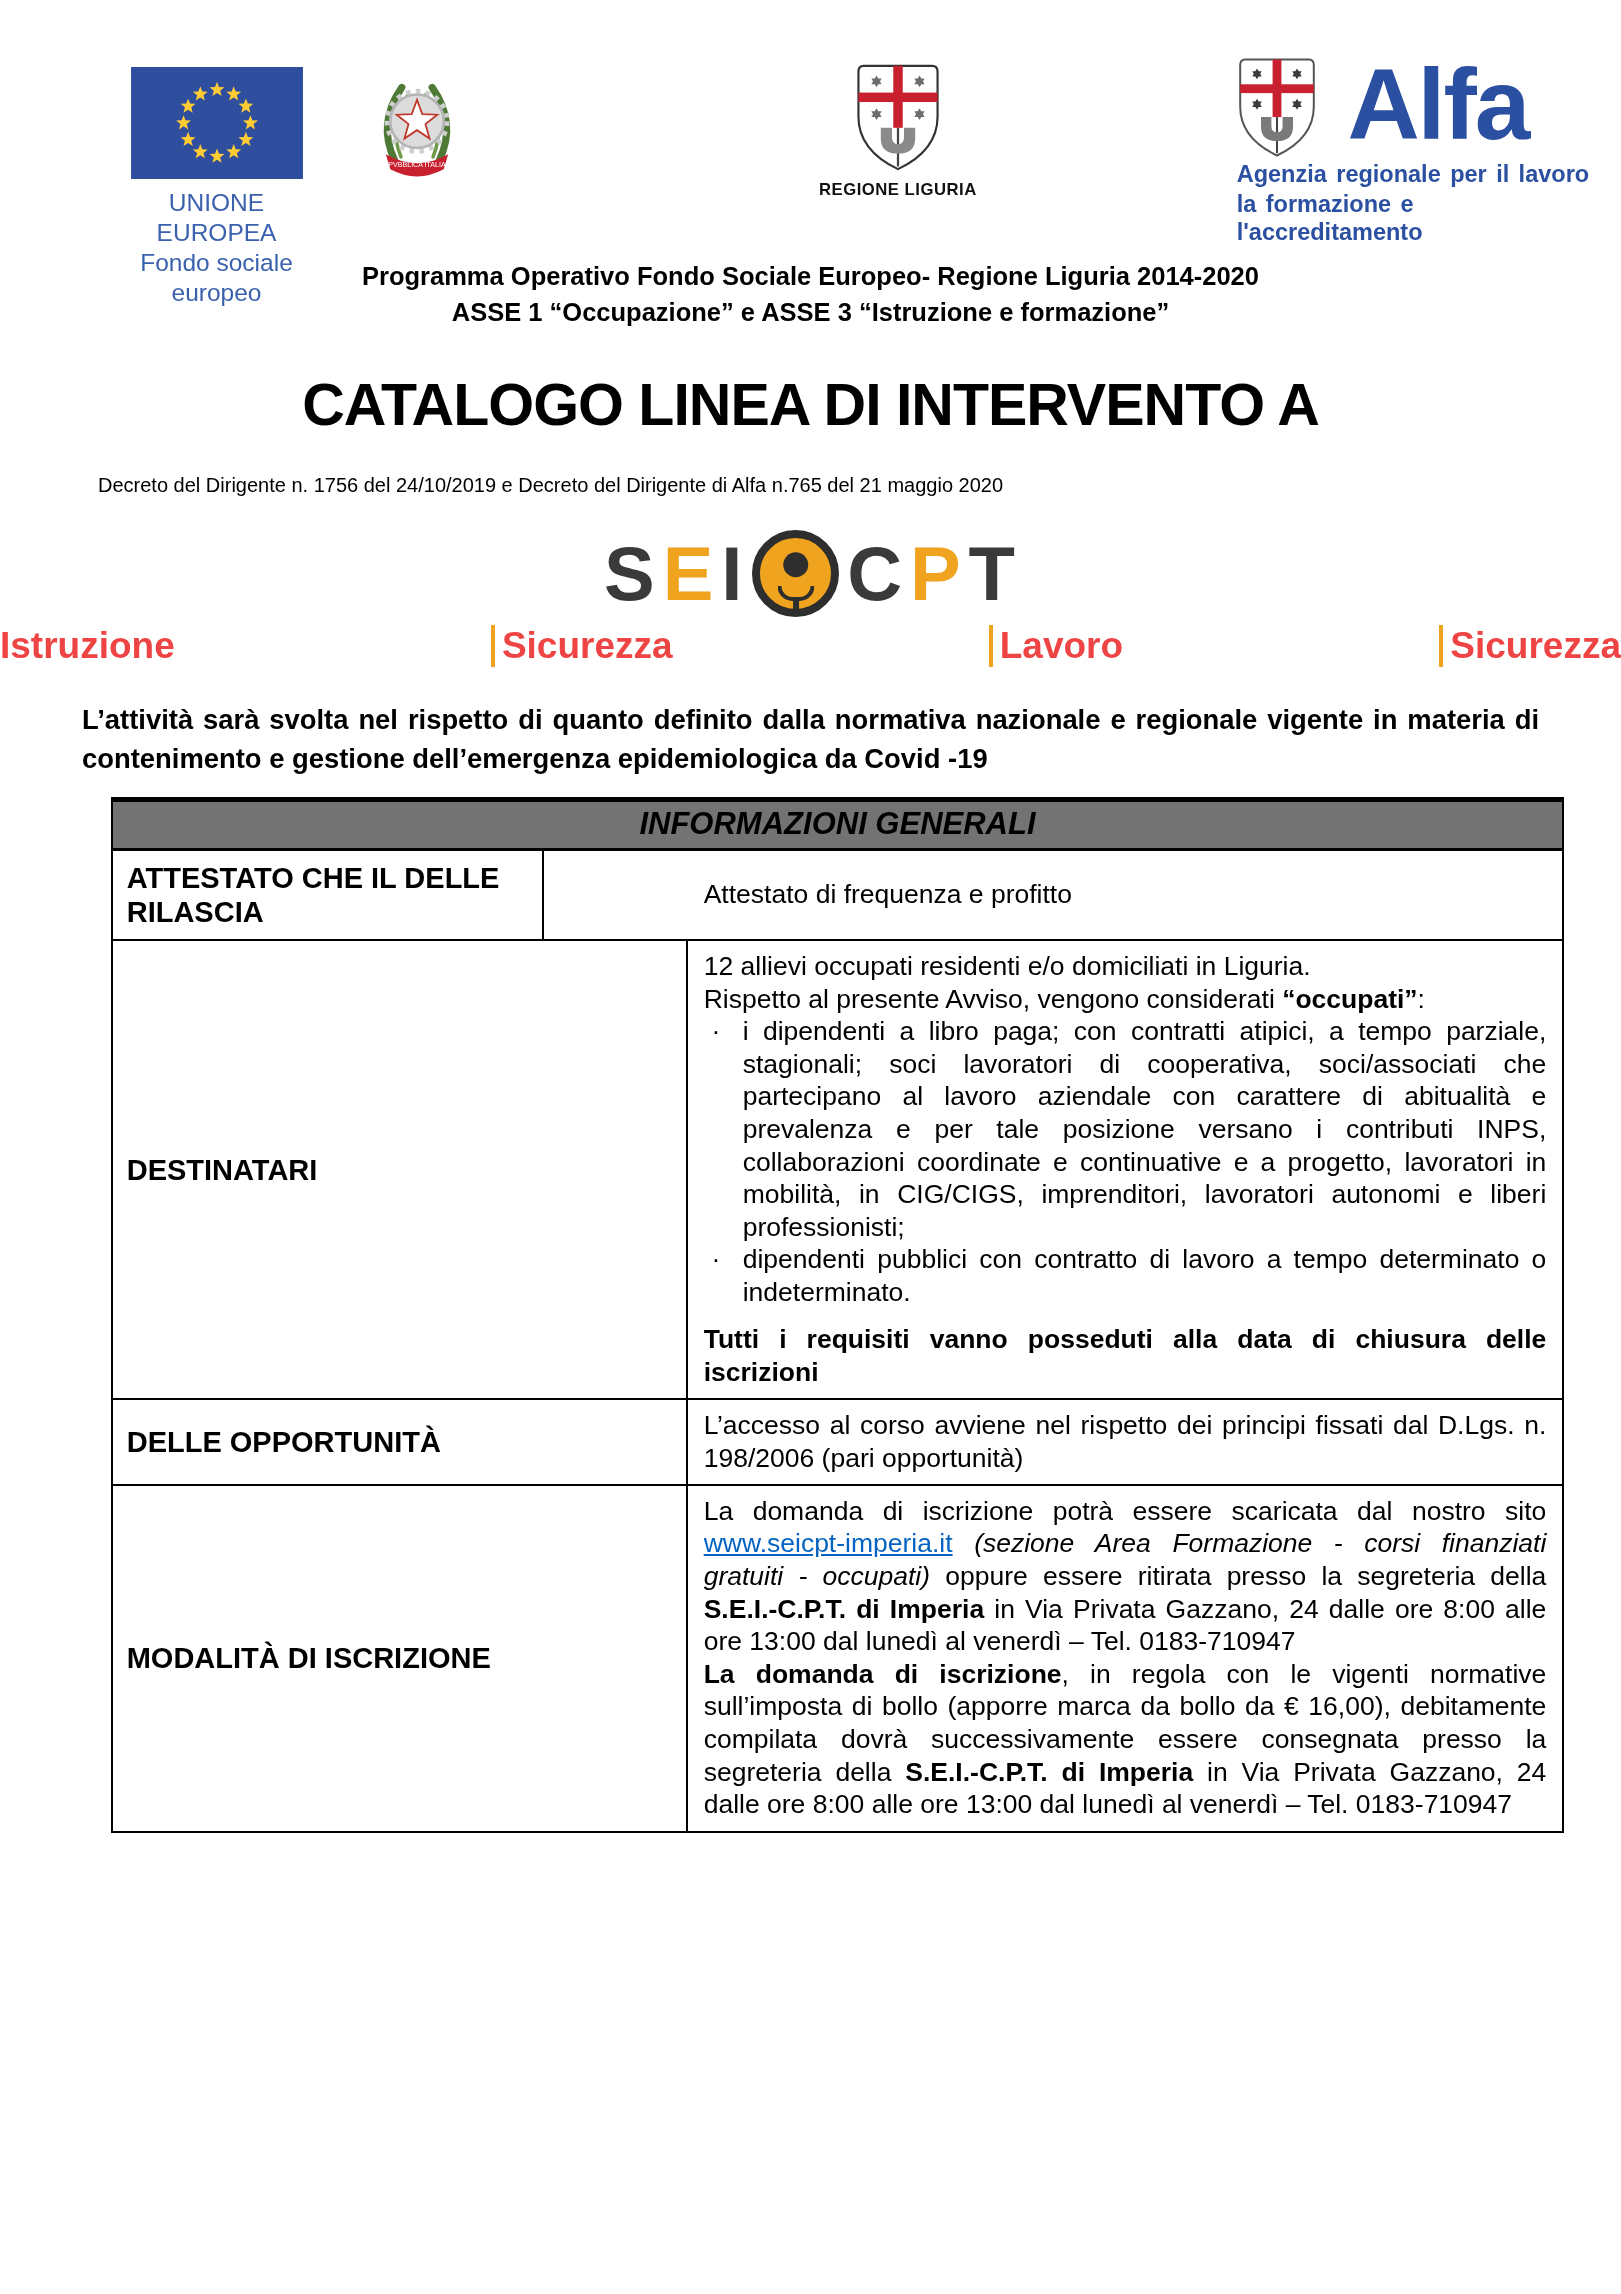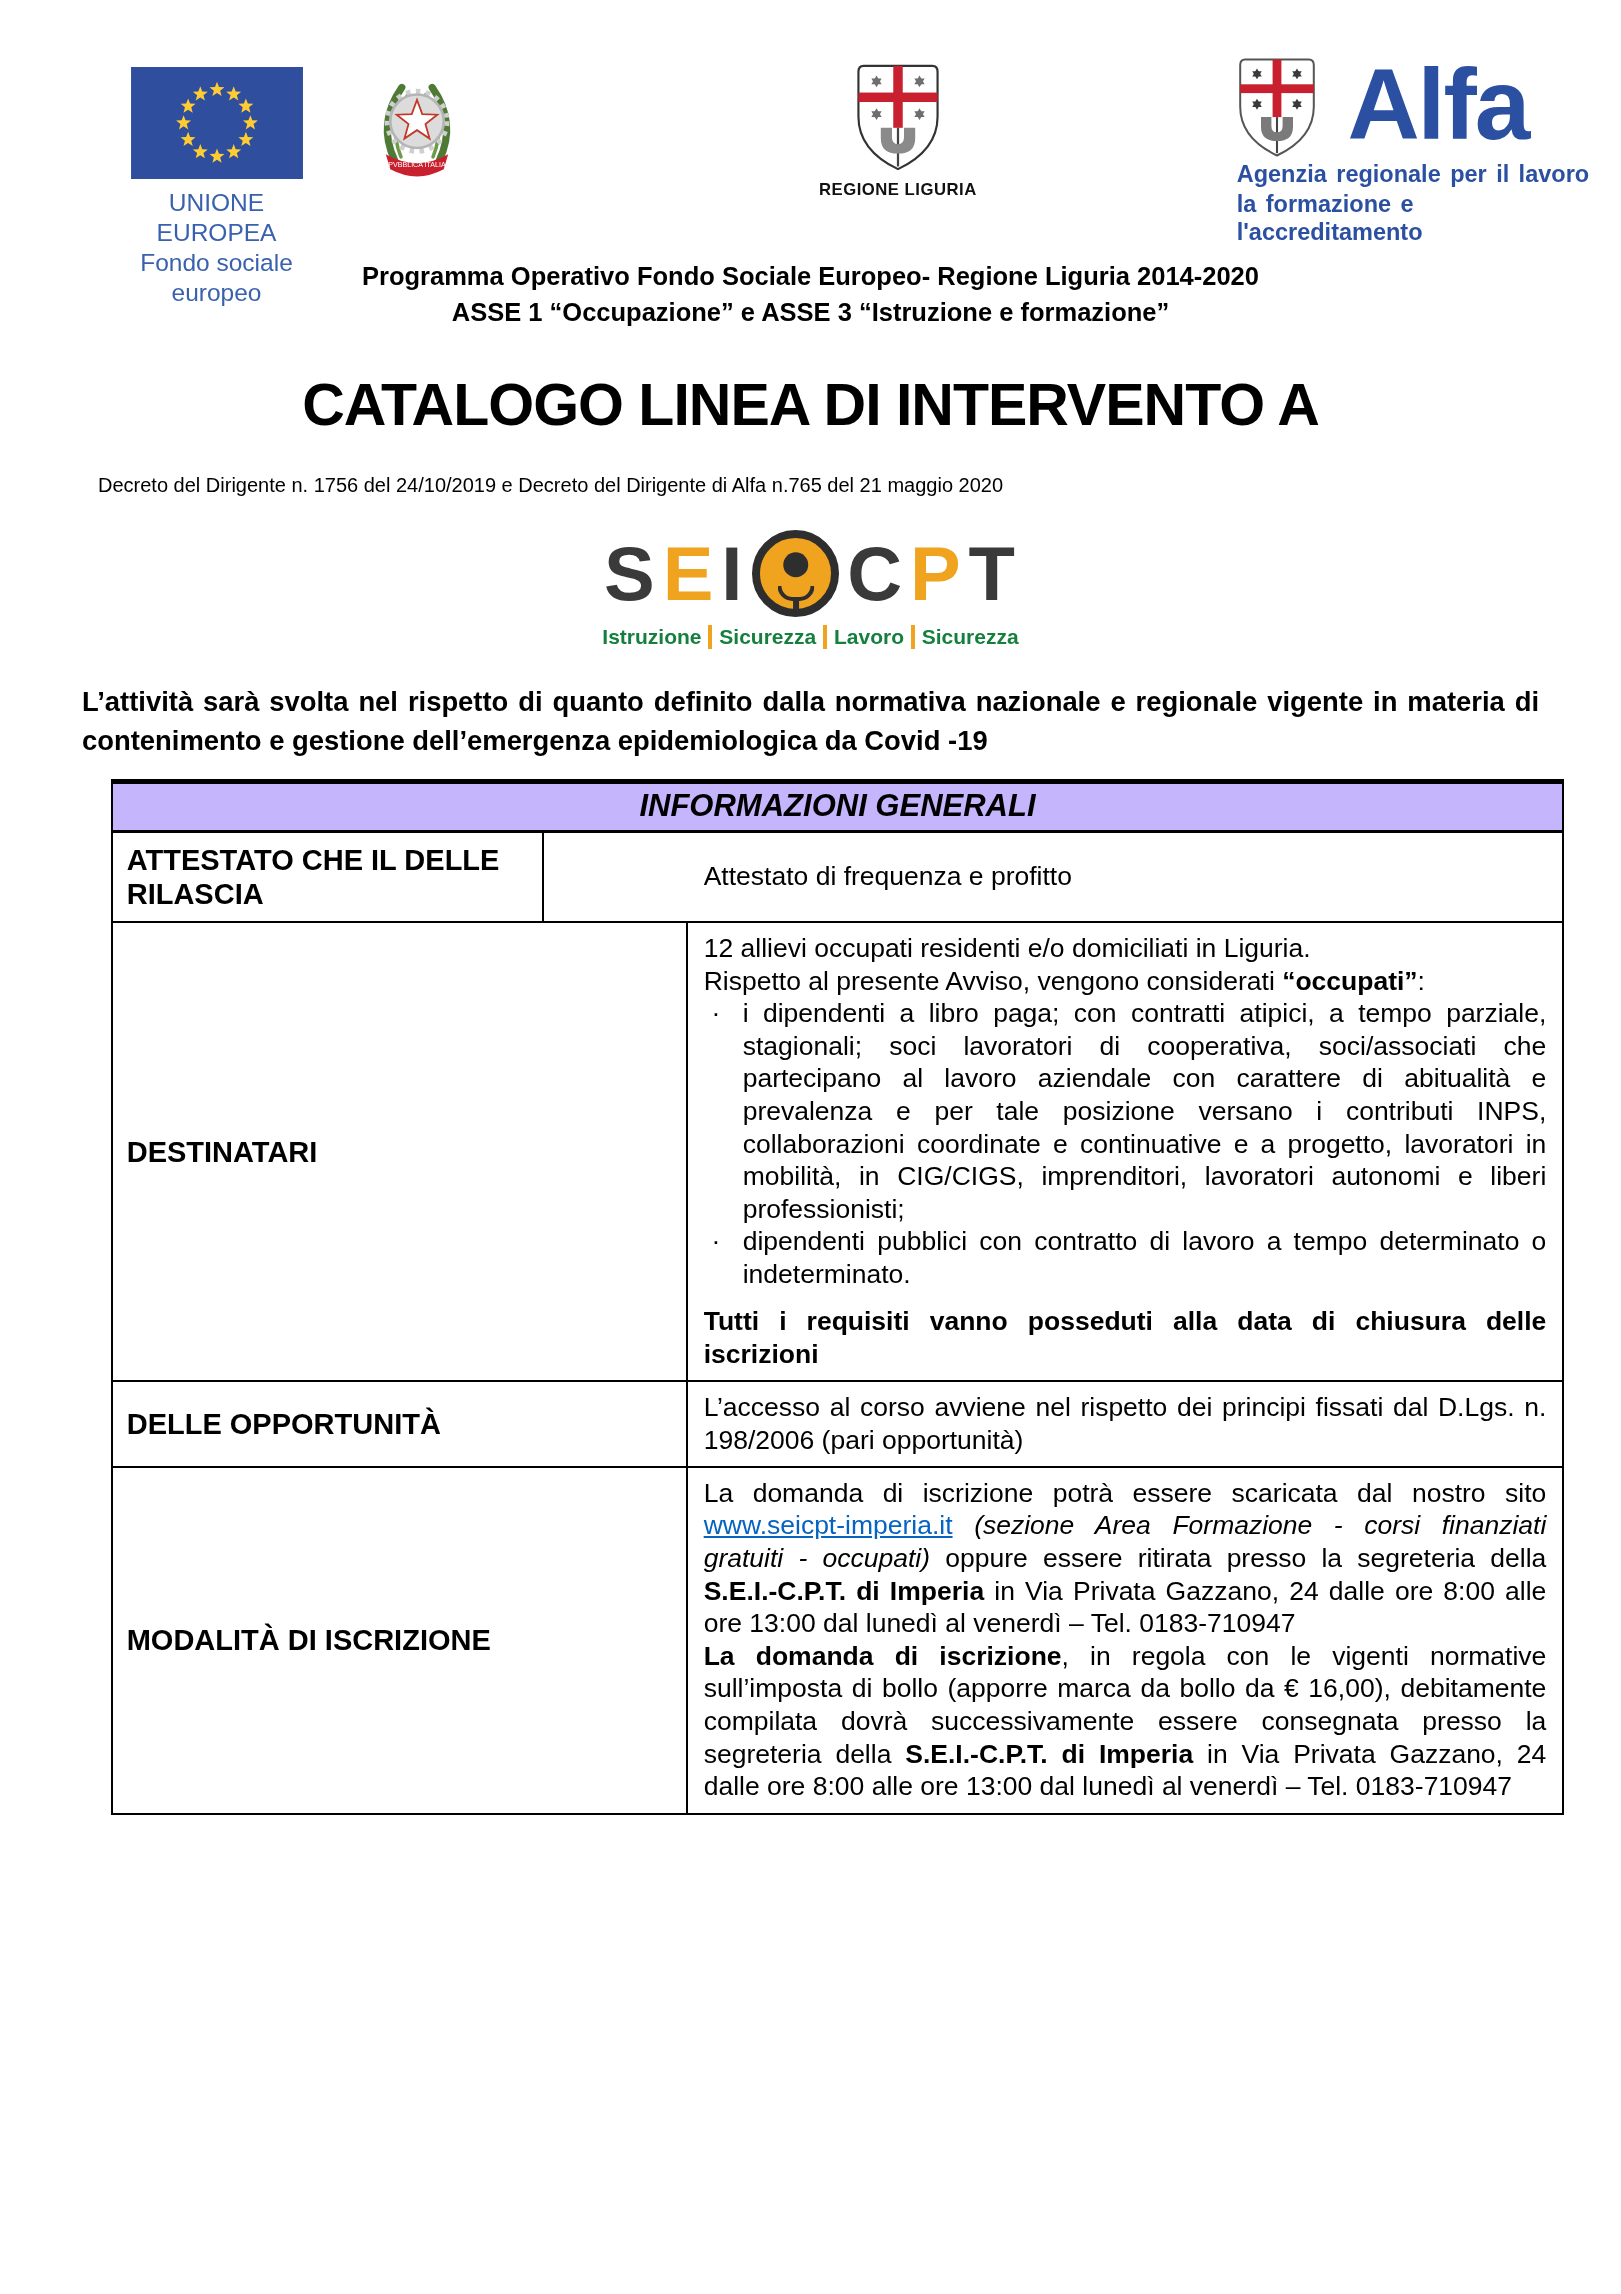--- a/index.html
+++ b/index.html
@@ -29,35 +29,35 @@
   
   .seicpt{margin-top:33px;text-align:center;}
   .wordmark{display:flex;justify-content:center;align-items:center;gap:5.9px;}
   .wl{font-size:76px;font-weight:700;line-height:78px;letter-spacing:2px;}
   .wl.dark{color:#3A3A3A;}
   .wl.orange{color:#F0A31E;}
   .seicpt-icon{width:71px;height:71px;border-radius:50%;background:#F0A31E;border:8.8px solid #2E2E2E;position:relative;display:inline-block;margin:0 2px;}
   .seicpt-icon::before{content:"";position:absolute;left:50%;top:38%;transform:translate(-50%,-50%);width:25.5px;height:25.5px;border-radius:50%;background:#2E2E2E;}
   .seicpt-icon::after{content:"";position:absolute;left:50%;bottom:-3.9px;transform:translateX(-50%);width:5.9px;height:13.7px;background:#2E2E2E;}
   .seicpt-icon .arc{position:absolute;left:50%;bottom:7.8px;transform:translateX(-50%);width:37px;height:15.7px;border:4.9px solid #2E2E2E;border-top:none;border-radius:0 0 21.6px 21.6px;box-sizing:border-box;}
-  .seicpt-tag{margin-top:7.8px;display:flex;justify-content:center;font-size:21px;font-weight:700;color:#15803d;}
+  .seicpt-tag{margin-top:7.8px;display:flex;justify-content:space-between;font-size:37px;font-weight:700;color:#ef4444;}
   .seicpt-tag span+span{border-left:4.9px solid #F0A31E;padding-left:6.9px;margin-left:6.9px;}
 
   
   .covid{margin:33px 82px 0 82px;font-weight:700;font-size:27.4px;line-height:39px;text-align:justify;}
 
   
   .info-box{margin:19.6px 0 0 111px;width:1453px;box-sizing:border-box;border:2px solid #000;}
   .box-head{text-align:center;padding:29px 19.6px 29px;}
   .bh1{font-size:31px;}
   .bh2{font-size:31px;margin-top:33px;}
   .bh3{font-size:49px;font-weight:700;margin-top:37px;}
   .bh4{font-size:45px;line-height:58px;margin-top:39px;}
   .bh5{font-size:26.5px;font-style:italic;margin-top:35px;}
-  .blue-row{background:#c4b5fd;border-top:3.9px solid #000;border-bottom:3.9px solid #000;text-align:center;font-weight:700;font-style:italic;font-size:31px;padding:3.9px 0 5.9px;}
+  .blue-row{background:#737373;border-top:3.9px solid #000;border-bottom:3.9px solid #000;text-align:center;font-weight:700;font-style:italic;font-size:31px;padding:3.9px 0 5.9px;}
   .trow{display:grid;grid-template-columns:575px 1fr;}
   .trow + .trow{border-top:2.9px solid #000;}
   .tlabel{border-right:2px solid #000;padding:9.8px 13.7px;font-weight:700;font-size:29px;line-height:1.18;display:flex;align-items:flex-start;box-sizing:border-box;}
   .lbl-center{align-items:center;}
   .w-narrow span, .w-narrow{max-width:431px;}
   .tval{padding:8.8px 15.7px 9.8px 15.7px;font-size:26.5px;line-height:1.23;text-align:justify;box-sizing:border-box;}
   .center-v{display:flex;align-items:center;text-align:left;}
   .bullet{display:flex;}
   .bmark{flex:0 0 39px;padding-left:7.8px;box-sizing:border-box;}
   .btext{flex:1;text-align:justify;}

